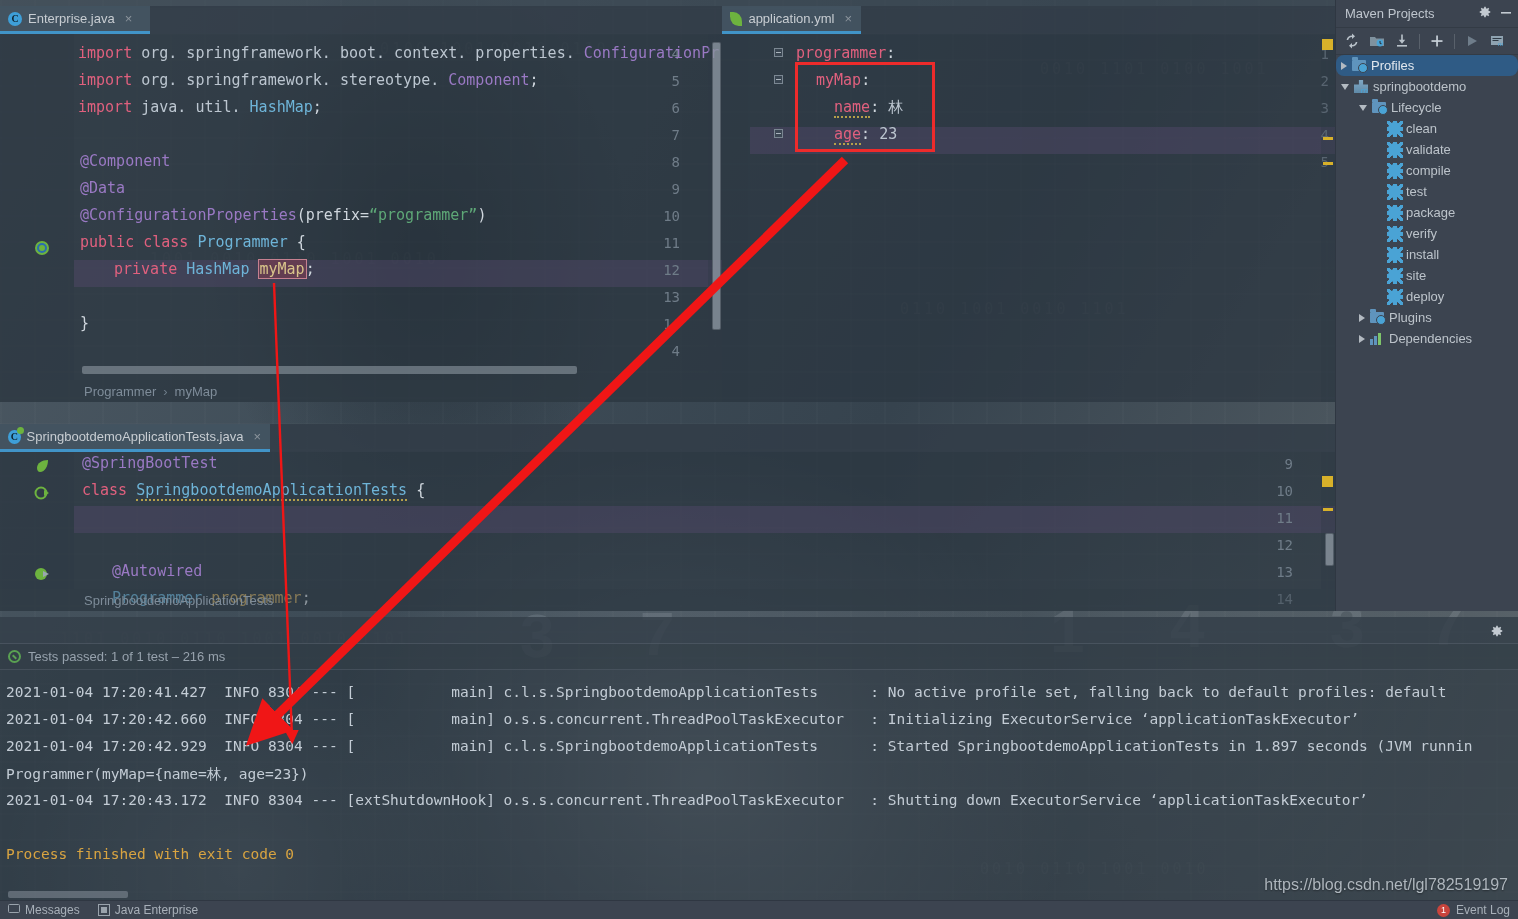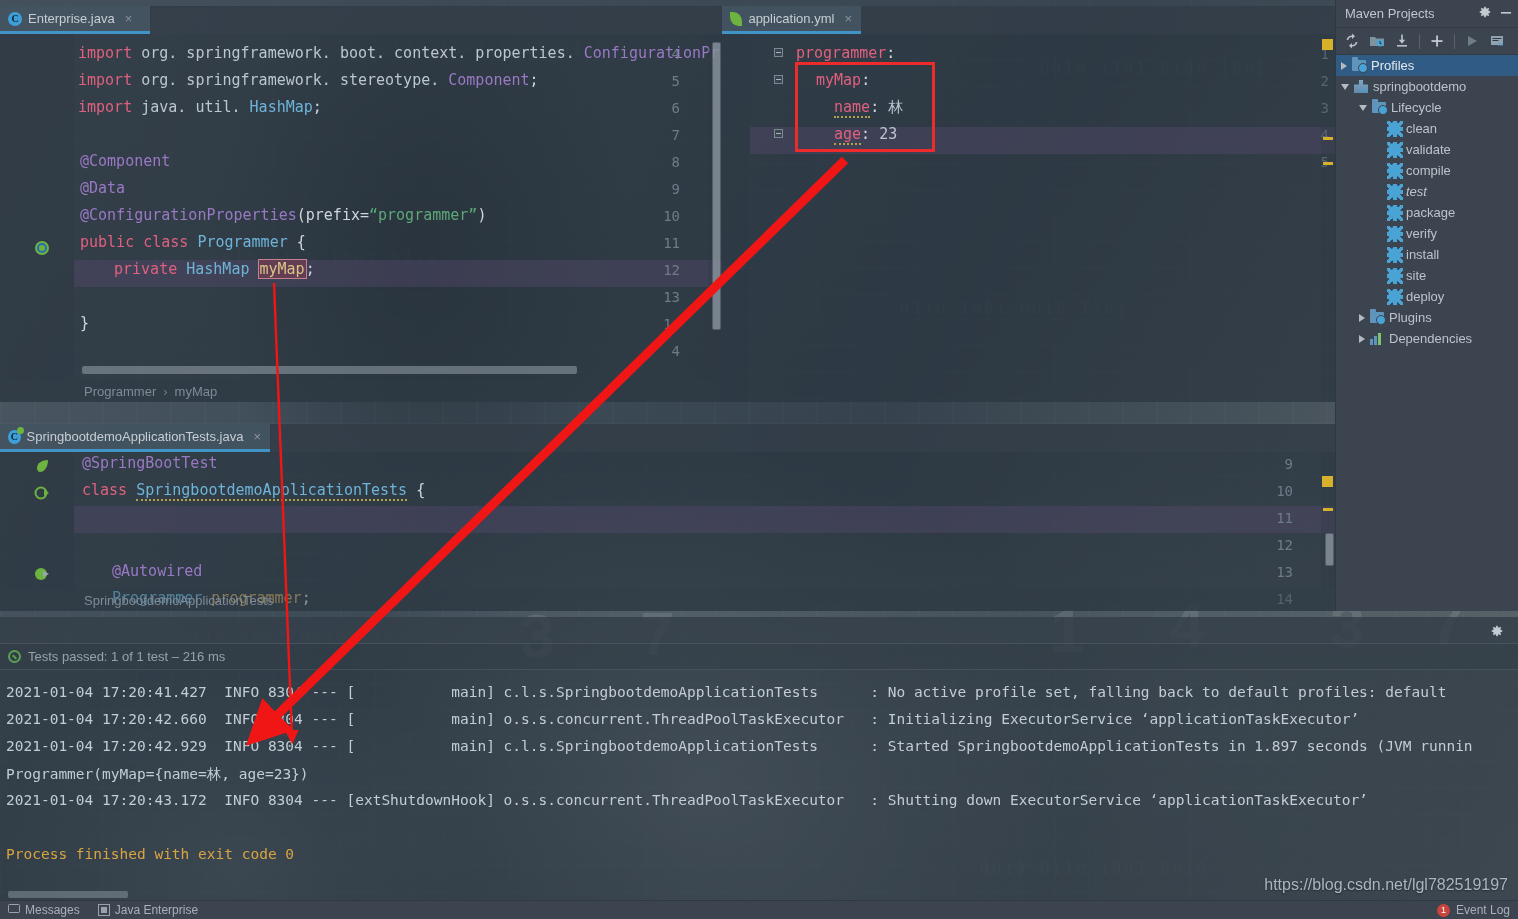--- a/index.html
+++ b/index.html
@@ -583,21 +583,21 @@
         <svg width="16" height="16" viewBox="0 0 16 16">
             <rect x="2" y="3" width="12" height="9" fill="#8fa3b1"></rect>
             <rect x="3.5" y="5" width="9" height="1" fill="#2f3a45"></rect>
             <rect x="3.5" y="7" width="6" height="1" fill="#2f3a45"></rect>
             <text x="9" y="13" font-size="7" fill="#4aa3d5" font-style="italic" font-family="serif">m</text>
           </svg>
       </span>
     </div>
 
     <div id="mavenTree">
-        <div class="tree-row sel" style="padding-left: 5px;">
+        <div class="tree-row sel" style="padding-left: 5px; border-radius: 8px;">
           <span class="arrow-r"></span>
           <span class="folder badge"></span>
           <span>Profiles</span>
         </div>
         <div class="tree-row" style="padding-left: 5px;">
           <span class="arrow-d"></span>
           <span class="mvnproj"></span>
           <span>springbootdemo</span>
         </div>
         <div class="tree-row" style="padding-left: 23px;">
@@ -613,21 +613,21 @@
         <div class="tree-row" style="padding-left: 41px;">
           <span class="arrow-none"></span>
           <span class="gear"></span>
           <span>validate</span>
         </div>
         <div class="tree-row" style="padding-left: 41px;">
           <span class="arrow-none"></span>
           <span class="gear"></span>
           <span>compile</span>
         </div>
-        <div class="tree-row" style="padding-left: 41px; font-style: italic;">
+        <div class="tree-row" style="padding-left: 41px;">
           <span class="arrow-none"></span>
           <span class="gear"></span>
           <span>test</span>
         </div>
         <div class="tree-row" style="padding-left: 41px;">
           <span class="arrow-none"></span>
           <span class="gear"></span>
           <span>package</span>
         </div>
         <div class="tree-row" style="padding-left: 41px;">

